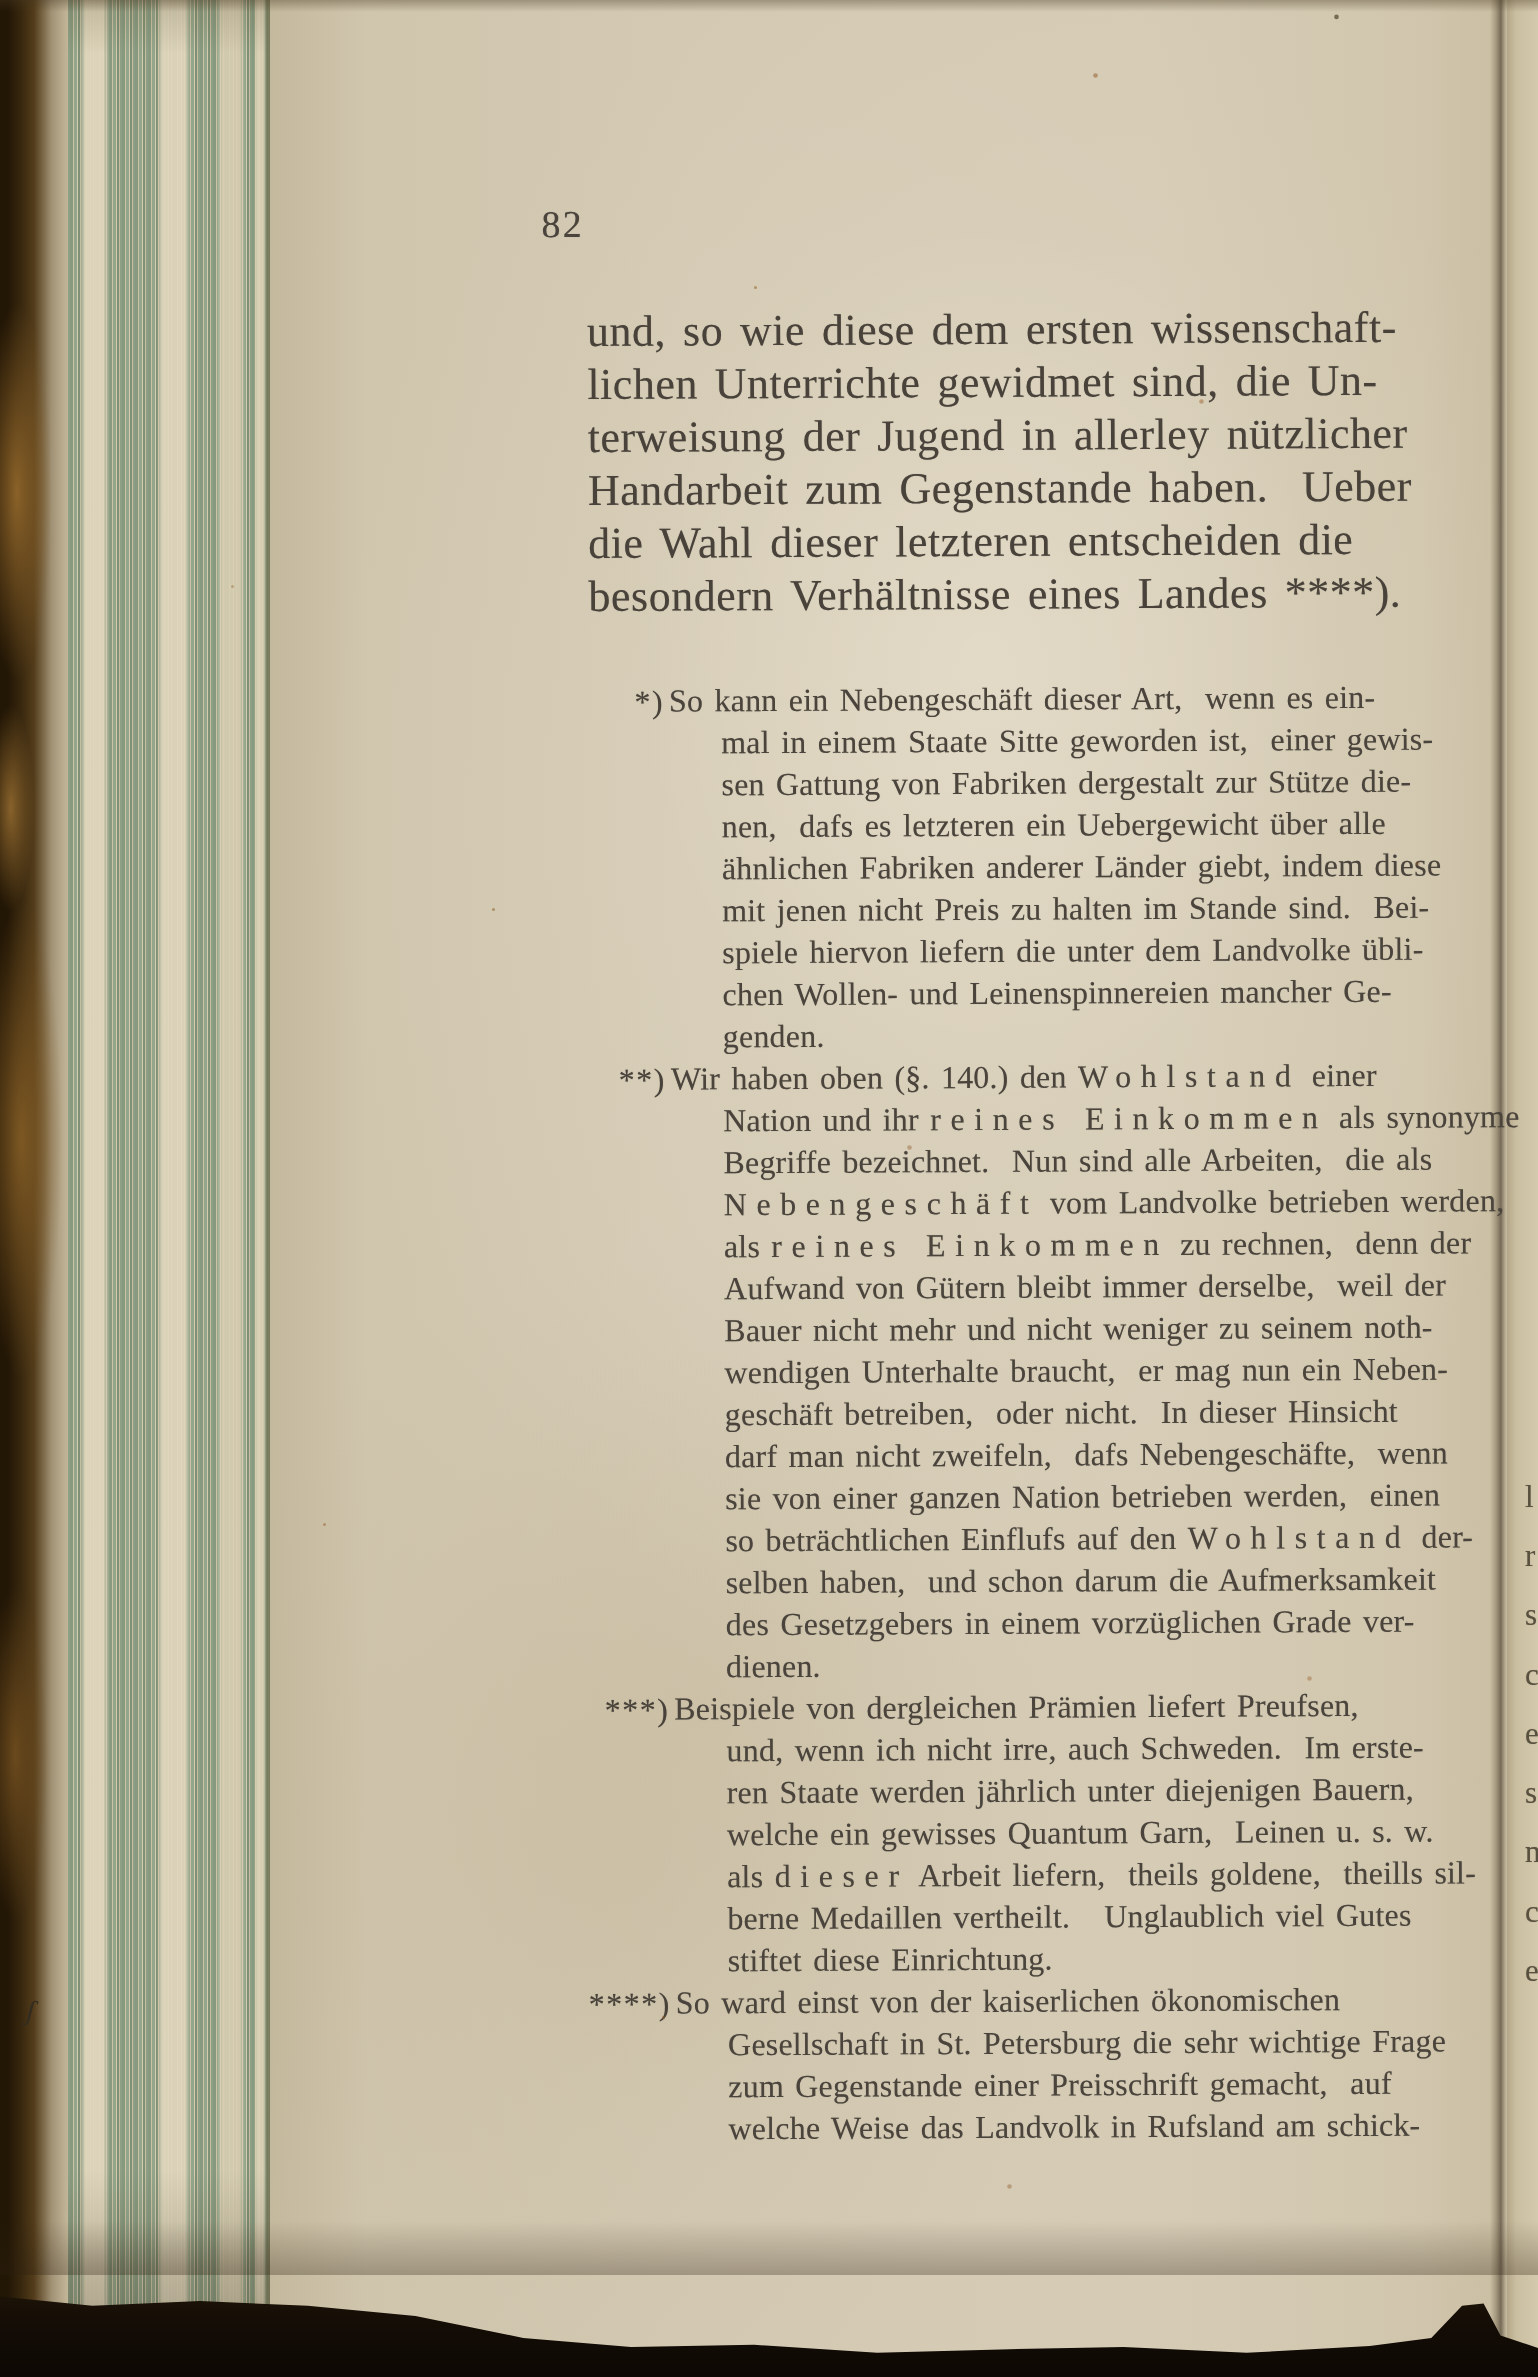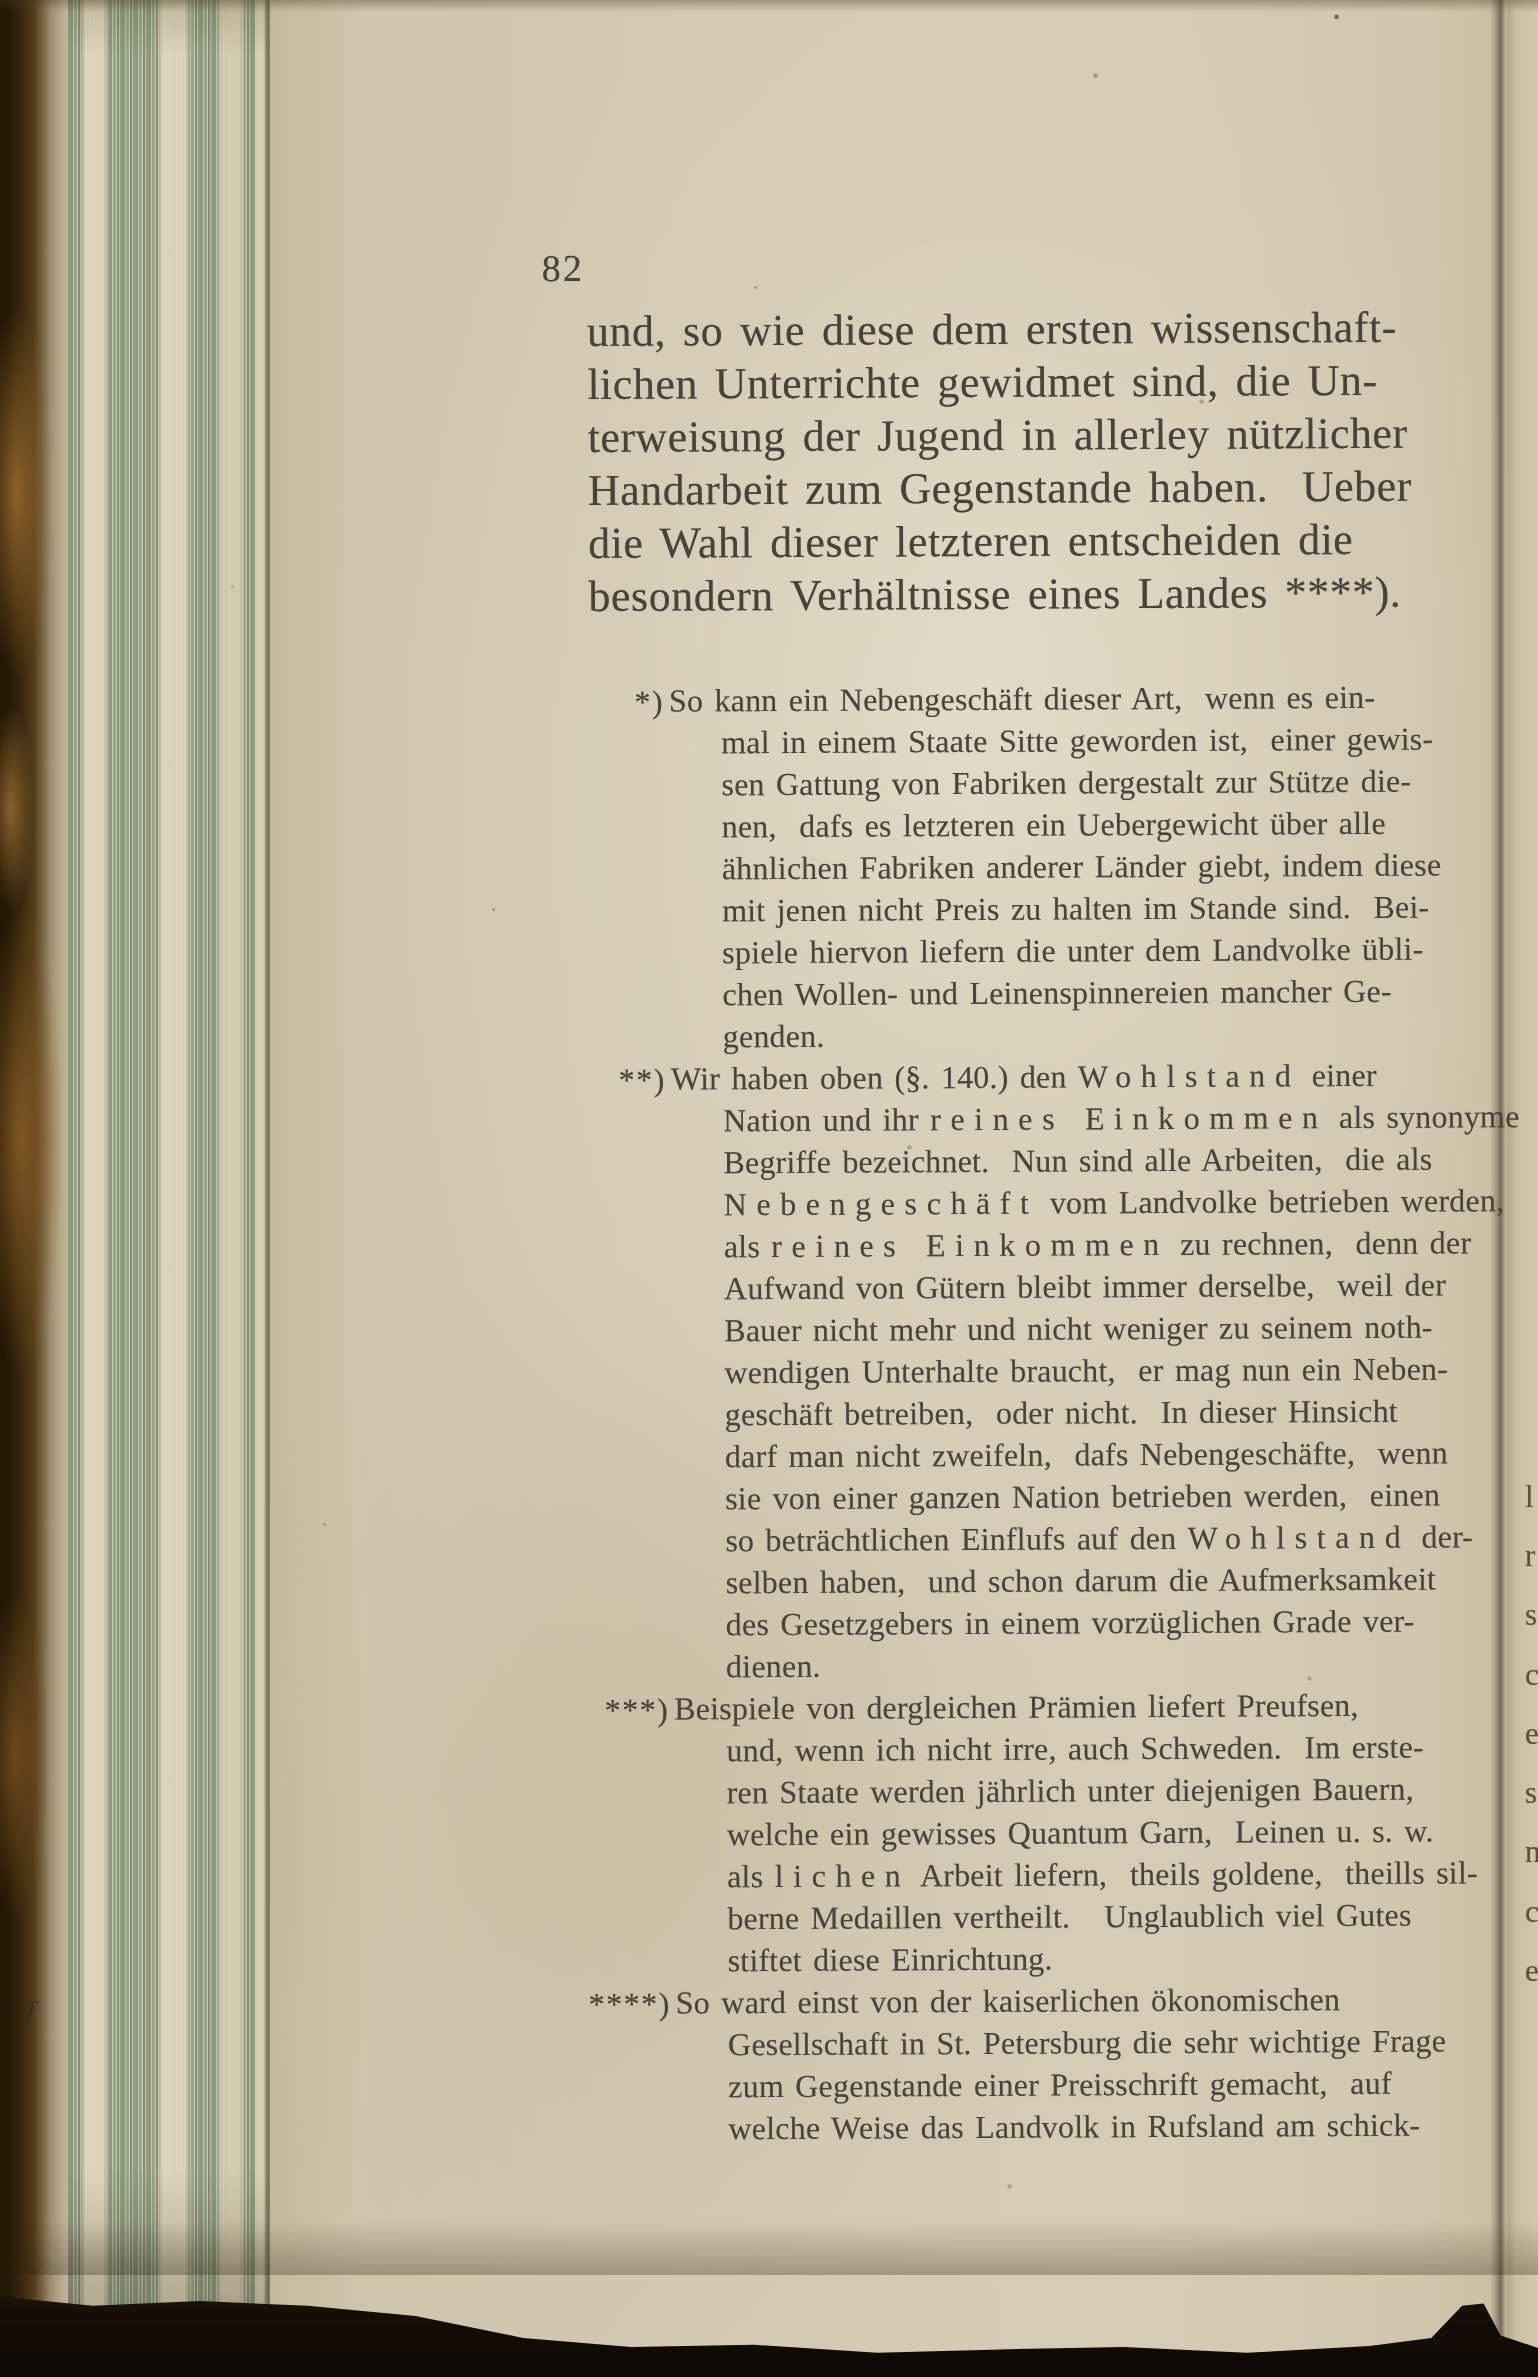--- a/index.html
+++ b/index.html
@@ -60,21 +60,21 @@
   }
   .sliver{
     position:absolute;left:1507px;top:0;width:32px;height:2377px;z-index:6;
     background:linear-gradient(90deg,#b4a789 0,#cbbfa2 9.2px,#d4c9ac 32px);
   }
   
   .page-text{position:absolute;left:0;top:0;width:1539px;height:2377px;z-index:10;
     transform:rotate(-0.3deg);transform-origin:585px 323px;}
   .pagenum{
     position:absolute;left:542px;top:202px;font-size:38px;letter-spacing:2.3px;
-    color:#4a443c;text-shadow:0 0 0.8px rgba(74,68,60,0.5);margin-top:44px;
+    color:#4a443c;text-shadow:0 0 0.8px rgba(74,68,60,0.5);
   }
   .body{position:absolute;left:587px;top:305px;width:931px;}
   .body .line{
     font-size:44px;line-height:53px;white-space:pre;letter-spacing:0.5px;word-spacing:5.4px;
     color:#48423a;text-shadow:0 0 0.8px rgba(72,66,58,0.45);
   }
   .footnotes{position:absolute;left:719px;top:680px;width:792px;}
   .footnote{position:relative;}
   .fn-marker{
     position:absolute;left:-192px;top:0.8px;width:135px;text-align:right;
@@ -179,21 +179,21 @@
             <div class="fn-line">dienen.</div>
           </div>
         </div>
         <div class="footnote">
           <span class="fn-marker">***)</span>
           <div class="fn-lines">
             <div class="fn-line fn-first">Beispiele von dergleichen Prämien liefert Preufsen,</div>
             <div class="fn-line">und, wenn ich nicht irre, auch Schweden.  Im erste-</div>
             <div class="fn-line">ren Staate werden jährlich unter diejenigen Bauern,</div>
             <div class="fn-line">welche ein gewisses Quantum Garn,  Leinen u. s. w.</div>
-            <div class="fn-line">als <span class="gsp">lichen</span> Arbeit liefern,  theils goldene,  theills sil-</div>
+            <div class="fn-line">als <span class="gsp">dieser</span> Arbeit liefern,  theils goldene,  theills sil-</div>
             <div class="fn-line">berne Medaillen vertheilt.   Unglaublich viel Gutes</div>
             <div class="fn-line">stiftet diese Einrichtung.</div>
           </div>
         </div>
         <div class="footnote">
           <span class="fn-marker">****)</span>
           <div class="fn-lines">
             <div class="fn-line fn-first">So ward einst von der kaiserlichen ökonomischen</div>
             <div class="fn-line">Gesellschaft in St. Petersburg die sehr wichtige Frage</div>
             <div class="fn-line">zum Gegenstande einer Preisschrift gemacht,  auf</div>

